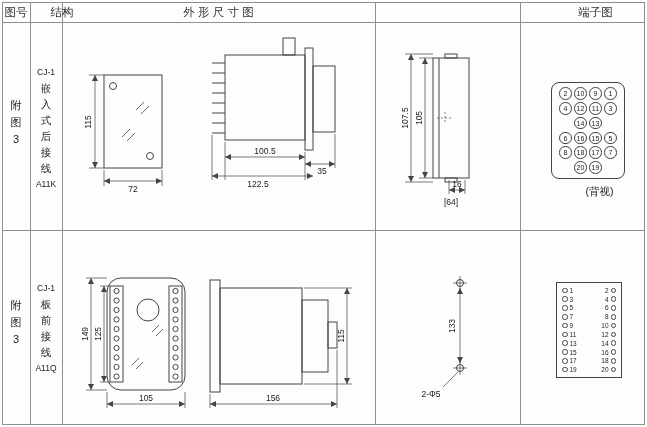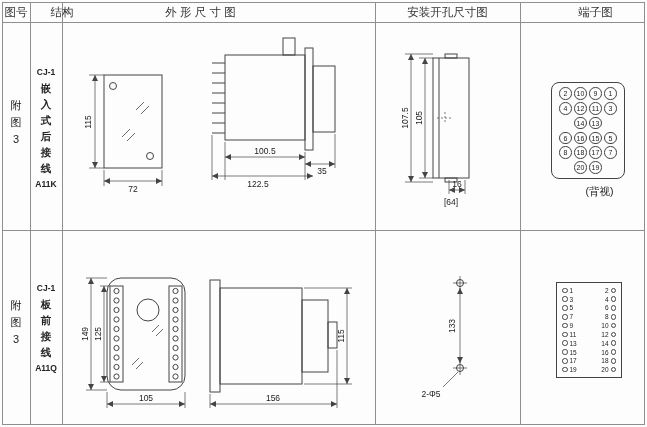--- a/index.html
+++ b/index.html
@@ -5,21 +5,21 @@
   * { margin:0; padding:0; box-sizing:border-box; }
   html,body { background:#ffffff; }
   .page { position:relative; width:647px; height:427px; background:#fdfdfd;
           font-family:"Liberation Sans","DejaVu Sans",sans-serif; color:#222; overflow:hidden; }
   .outer { position:absolute; left:2px; top:2px; width:643px; height:423px; border:1px solid #8f8f8f; }
   .vline { position:absolute; top:2px; height:423px; width:1px; background:#8f8f8f; }
   .hline { position:absolute; left:2px; width:643px; height:1px; background:#8f8f8f; }
   .hdr   { position:absolute; top:5px; font-size:11.5px; text-align:center; color:#333; }
   .stack { position:absolute; text-align:center; }
   .fig div { font-size:11px; line-height:17px; }
-  .structure div { font-size:10.5px; line-height:16px;font-weight:bold; }
+  .structure div { font-size:10.5px; line-height:16px; }
   .structure div:first-child, .structure div:last-child { font-size:8.5px; letter-spacing:0; }
   svg.draw { position:absolute; }
   svg text { font-size:8.5px; fill:#222; font-family:"Liberation Sans","DejaVu Sans",sans-serif; }
   .term-box { position:absolute; border:1.3px solid #444; border-radius:8px; background:#fdfdfd;
               display:flex; flex-direction:column; justify-content:space-evenly; padding:2px 0; }
   .term-row { display:flex; justify-content:center; gap:2.5px; }
   .term-circle { width:12.5px; height:12.5px; border:1px solid #444; border-radius:50%;
                  font-size:7px; line-height:11.5px; text-align:center; color:#222; }
   .term-empty  { width:12.5px; height:12.5px; }
   .front-box { position:absolute; border:1.3px solid #444; background:#fdfdfd;
@@ -38,22 +38,21 @@
   <div class="outer"></div>
   <div class="vline" style="left:30px"></div>
   <div class="vline" style="left:62px"></div>
   <div class="vline" style="left:375px"></div>
   <div class="vline" style="left:520px"></div>
   <div class="hline" style="top:22px"></div>
   <div class="hline" style="top:230px"></div>
 
   <div class="hdr" style="left:2px;width:28px">图号</div>
   <div class="hdr" style="left:46px;width:32px">结构</div>
-  <div class="hdr" style="left:44px;width:313px">外 形 尺 寸 图</div>
-  <div class="hdr" style="left:375px;width:145px">安装开孔尺寸图</div>
+  <div class="hdr" style="left:62px;width:313px">外 形 尺 寸 图</div>
   <div class="hdr" style="left:520px;width:151px">端子图</div>
 
   <div class="stack fig" style="left:2px;width:28px;top:97px">
       <div>附</div>
       <div>图</div>
       <div>3</div>
     </div>
   <div class="stack structure" style="left:30px;width:32px;top:64px">
       <div>CJ-1</div>
       <div>嵌</div>

